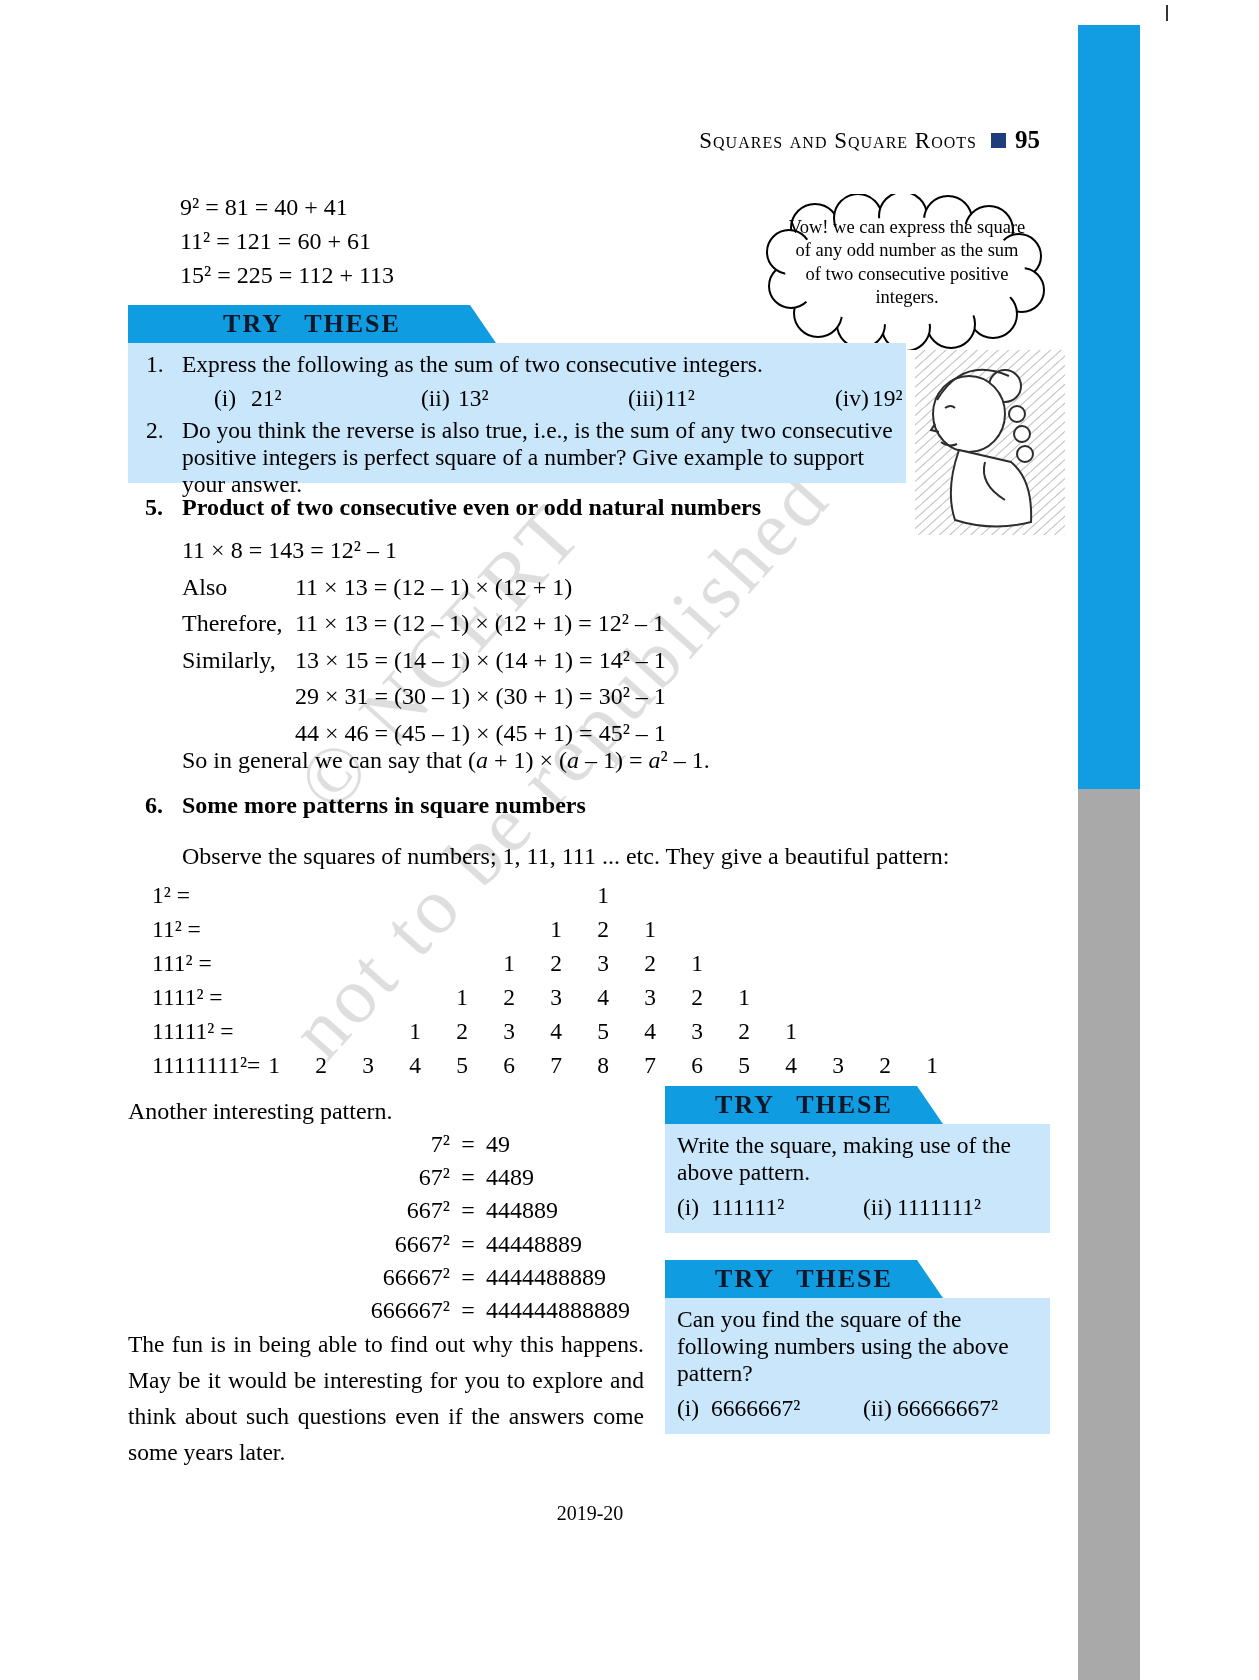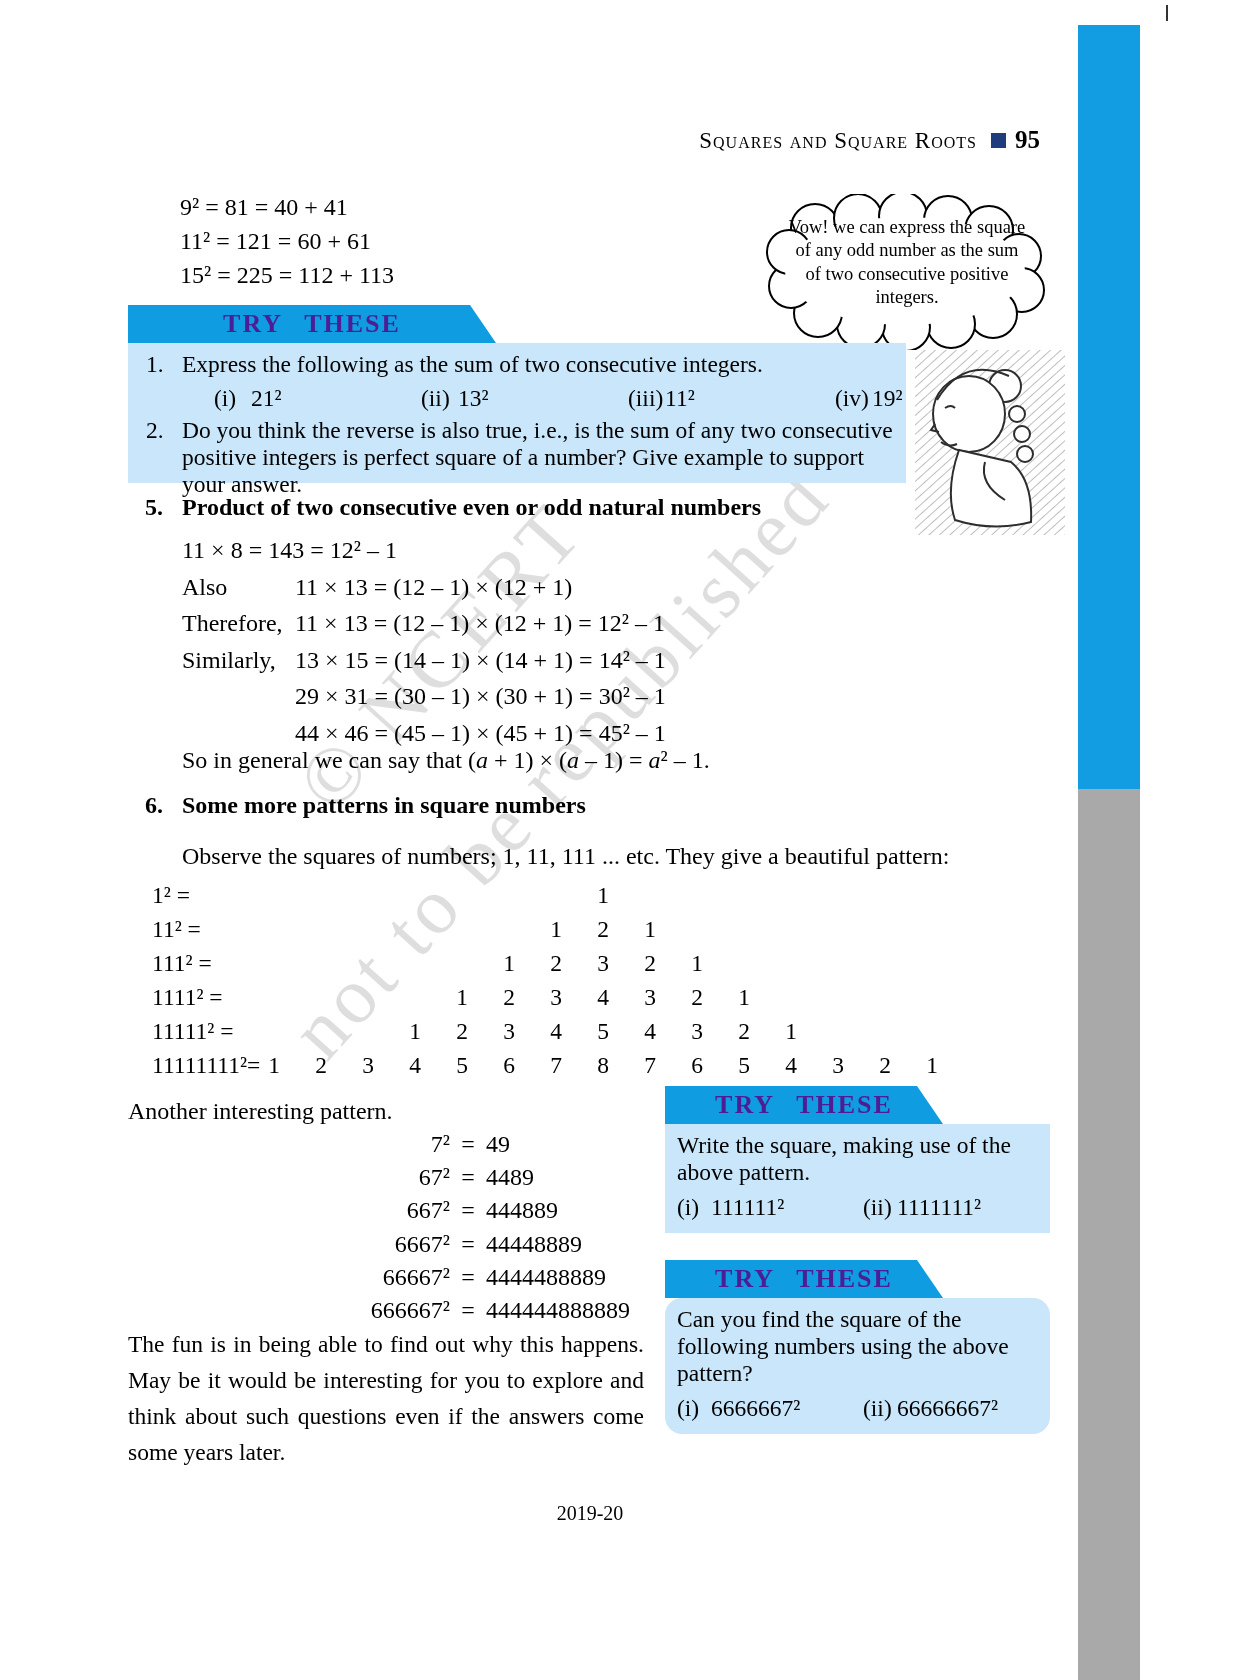--- a/index.html
+++ b/index.html
@@ -34,21 +34,21 @@
   
   .top-equations { position:absolute; left:180px; top:190px; font-size:24px; line-height:34px; z-index:3; }
 
   
   .thought-bubble { position:absolute; left:763px; top:194px; width:288px; height:156px; z-index:3; }
   .thought-bubble svg { position:absolute; left:0; top:0; }
   .bubble-text { position:absolute; left:24px; right:24px; top:22px; text-align:center; font-size:18.5px; line-height:1.27; }
 
   
   .banner {
-    position:absolute; height:38px; background:#0f9ce0; color:#4c1d95; font-weight:bold;
+    position:absolute; height:38px; background:#0f9ce0; color:#0f172a; font-weight:bold;
     text-align:center; font-size:26px; line-height:38px; letter-spacing:2px; word-spacing:14px;
     clip-path:polygon(0 0, calc(100% - 26px) 0, 100% 100%, 0 100%); z-index:4;
   }
   .banner1 { left:128px; top:305px; width:368px; }
   .banner2 { left:665px; top:1086px; width:278px; }
   .banner3 { left:665px; top:1260px; width:278px; }
 
   
   .try-box1 { position:absolute; left:128px; top:343px; width:778px; height:140px; background:#c9e6fa; font-size:23.5px; padding-top:6px; box-sizing:border-box; z-index:3; }
   .list-item { display:flex; padding:2px 8px 2px 18px; }
@@ -82,21 +82,21 @@
 
   
   .another-intro { position:absolute; left:128px; top:1098px; font-size:24px; z-index:3; }
   .pattern2 { position:absolute; left:268px; top:1128px; font-size:24px; z-index:3; }
   .p2-row { display:grid; grid-template-columns:182px 36px auto; line-height:33.2px; }
   .p2-left { text-align:right; }
   .p2-eq { text-align:center; }
 
   
   .try-box2 { position:absolute; left:665px; top:1124px; width:385px; background:#c9e6fa; font-size:23.5px; padding:8px 0 12px 12px; box-sizing:border-box; z-index:3; }
-  .try-box3 { position:absolute; left:665px; top:1298px; width:385px; background:#c9e6fa; font-size:23.5px; padding:8px 12px 12px 12px; box-sizing:border-box; z-index:3;border-radius:17px; }
+  .try-box3 { position:absolute; left:665px; top:1298px; width:385px; background:#c9e6fa; font-size:23.5px; padding:8px 12px 12px 12px; box-sizing:border-box; z-index:3; }
   .box-options { display:flex; margin-top:8px; }
   .opt-wide { width:186px; }
   .opt-marker2 { display:inline-block; width:34px; }
 
   
   .closing { position:absolute; left:128px; top:1326px; width:516px; font-size:23.5px; line-height:36px; text-align:justify; z-index:3; }
   .footer { position:absolute; left:0; top:1502px; width:1180px; text-align:center; font-size:20px; z-index:3; }
 </style>
 </head>
 <body>

